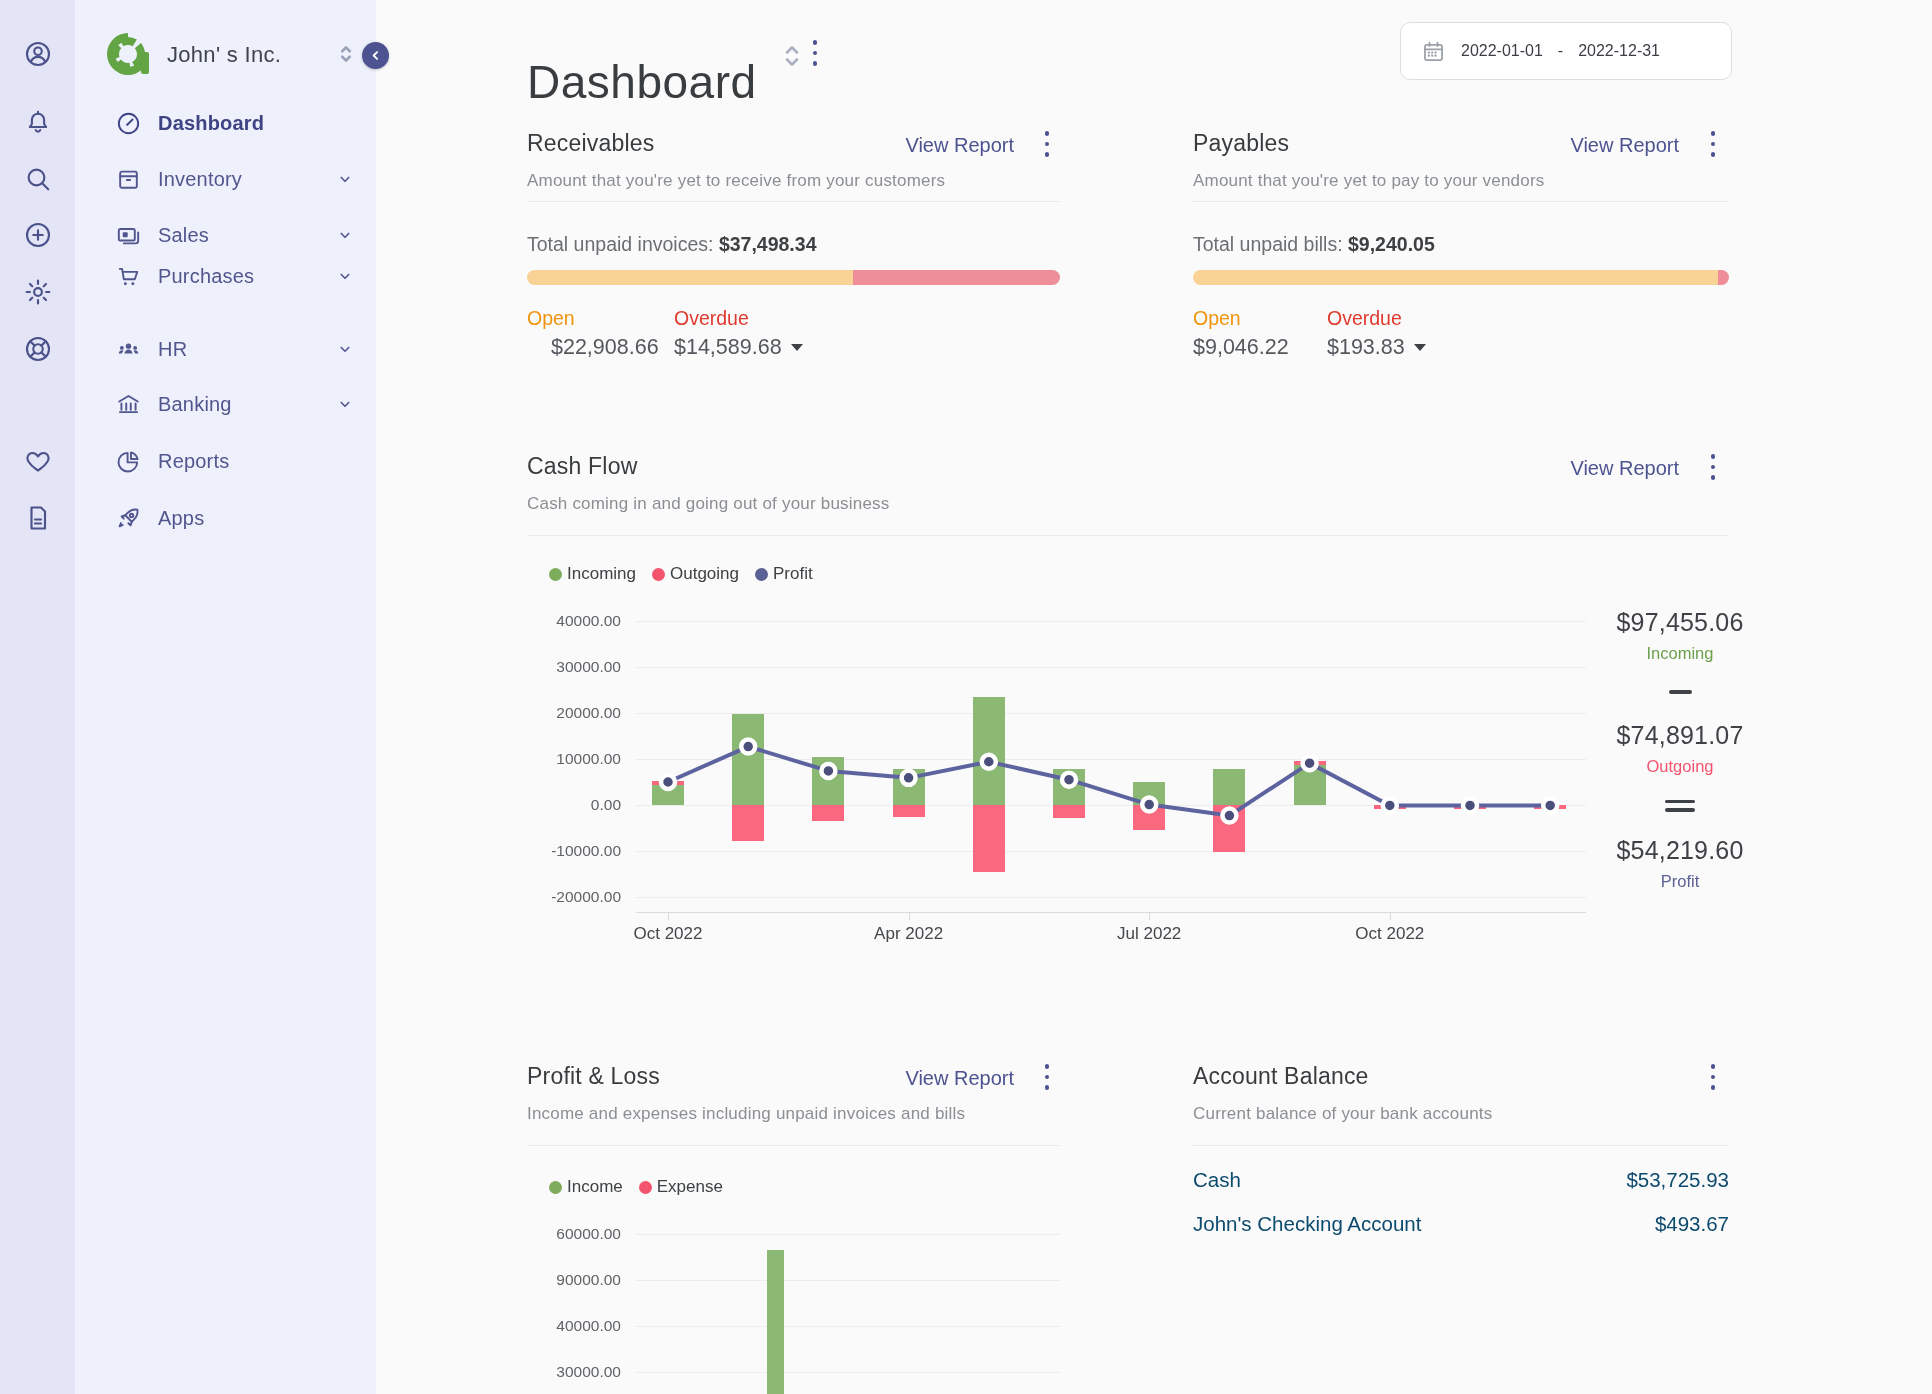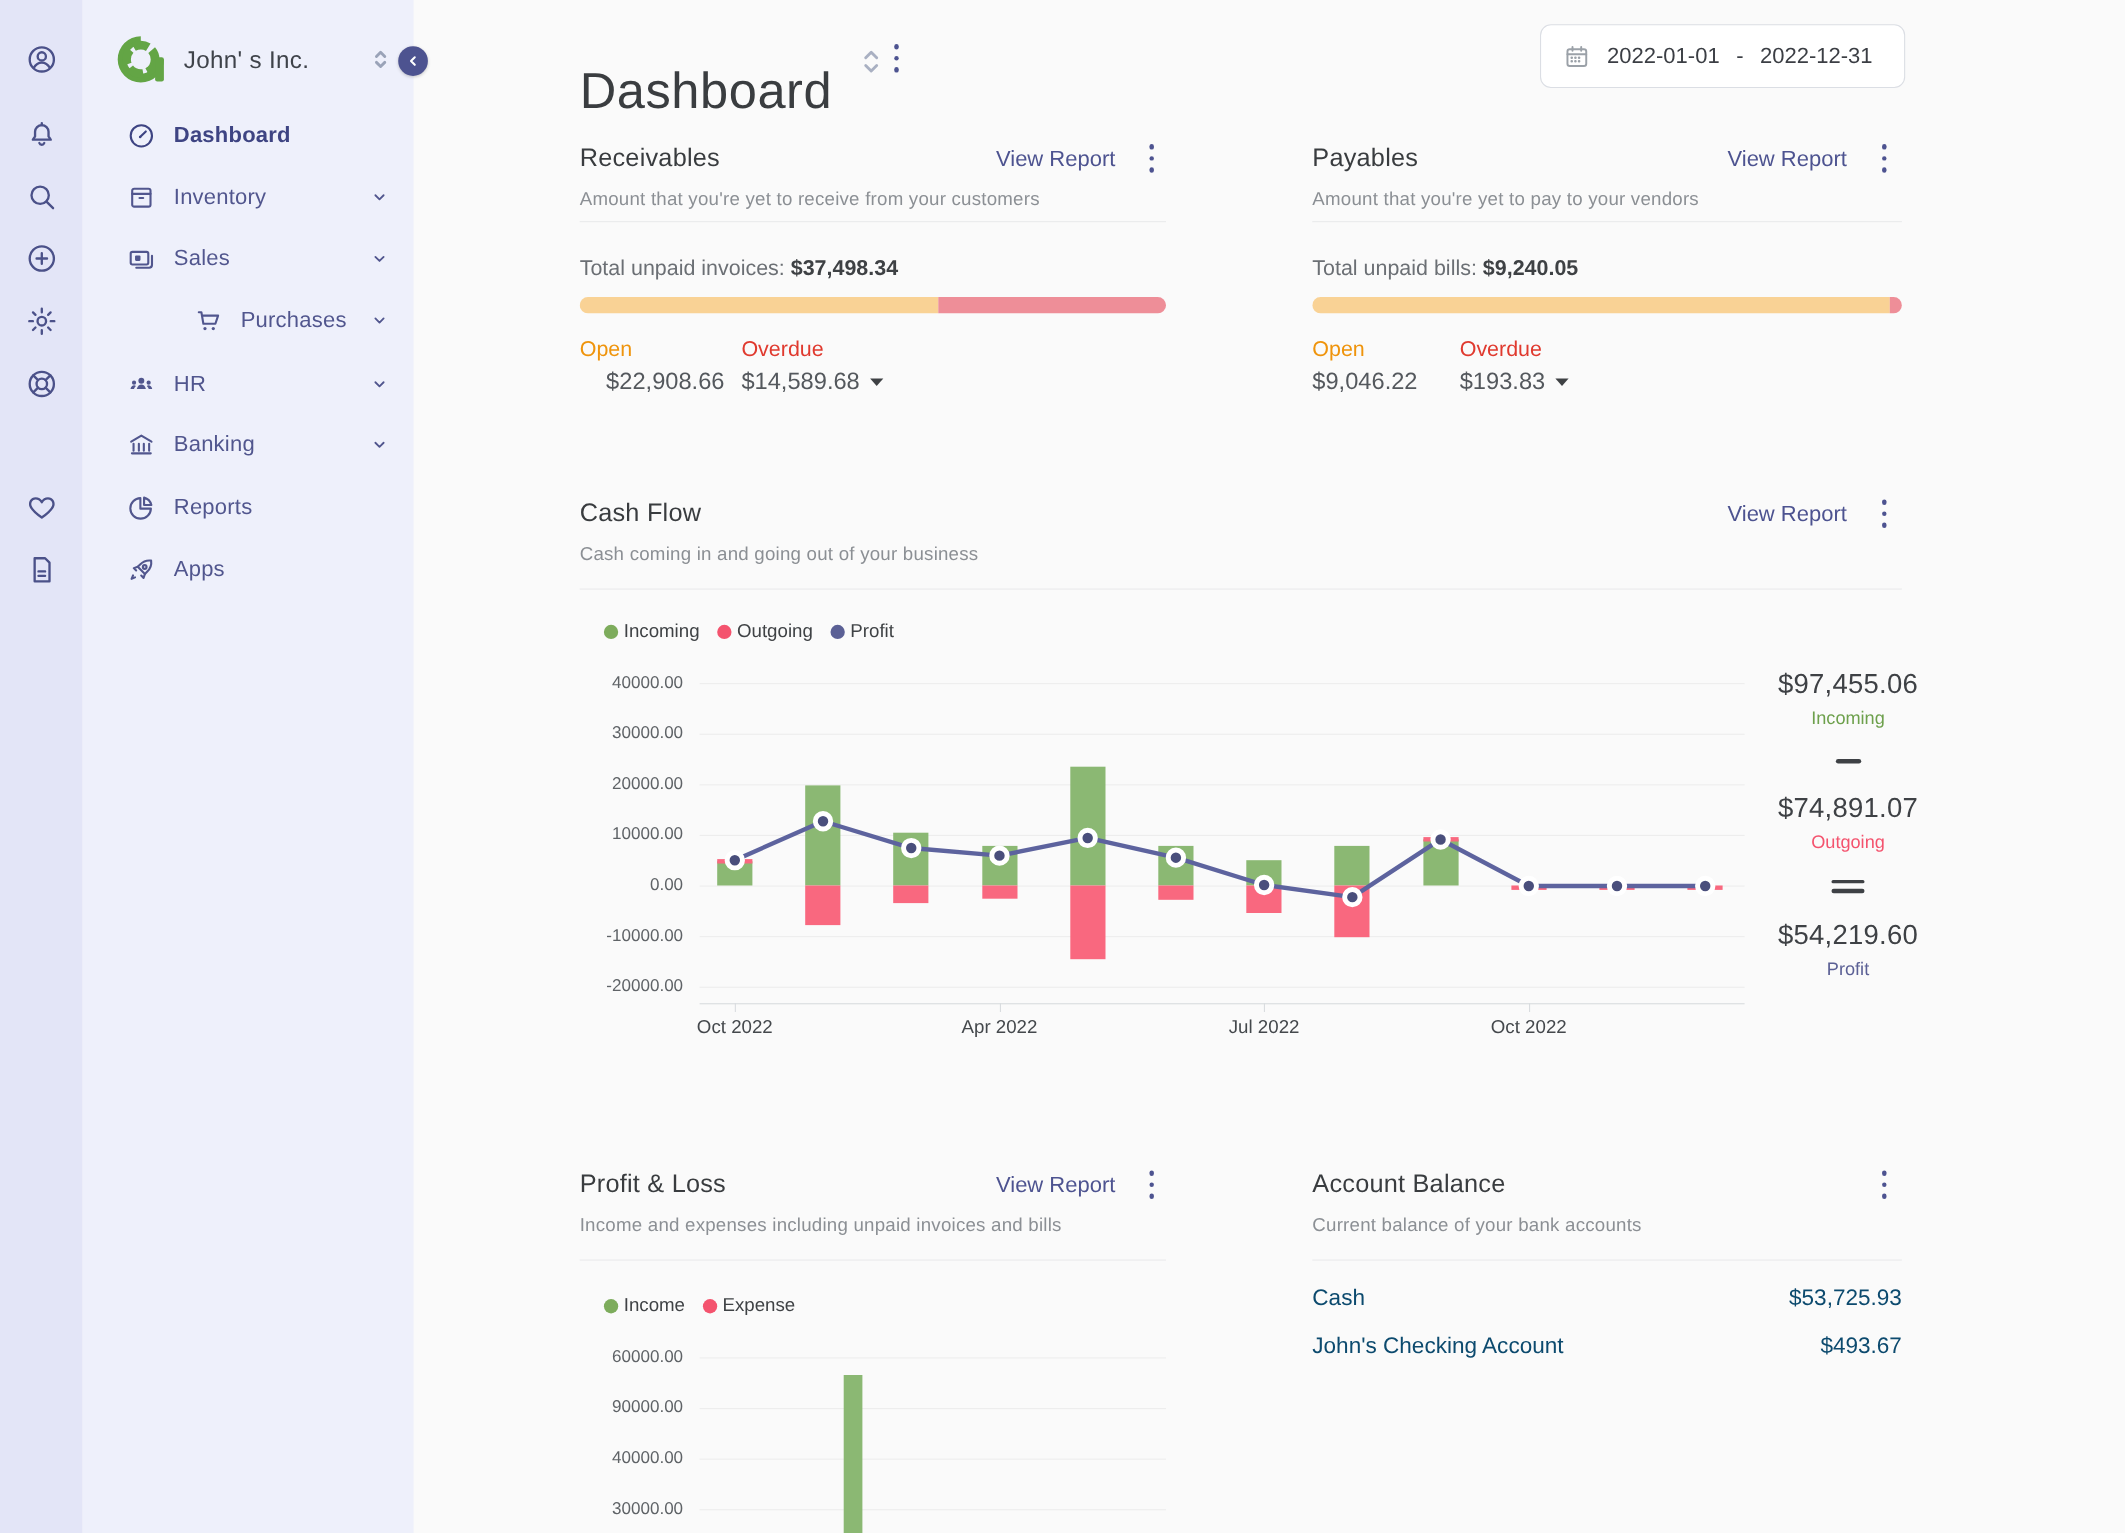--- a/index.html
+++ b/index.html
@@ -32,21 +32,21 @@
   .page-title{position:absolute;left:527px;top:24px;font-size:46px;font-weight:400;color:#3a3d40;letter-spacing:.5px;}
   .title-sort{position:absolute;left:780px;top:42px;width:24px;height:28px;color:#a9b0c2;cursor:pointer;}
   .title-sort svg{width:100%;height:100%;}
   .kebab{position:absolute;width:14px;height:26px;display:flex;flex-direction:column;align-items:center;justify-content:space-between;cursor:pointer;}
   .kebab .dot{width:4.6px;height:4.6px;border-radius:50%;background:#4d5390;}
   .kebab.k-title{left:808px;top:40px;}
   .datepicker{position:absolute;left:1400px;top:22px;width:332px;height:58px;background:#fff;border:1px solid #dbdee4;border-radius:10px;
               box-sizing:border-box;display:flex;align-items:center;padding-left:20px;gap:15px;cursor:pointer;}
   .datepicker .cal{width:25px;height:25px;color:#9ba1a8;}
   .datepicker .cal svg{width:100%;height:100%;}
-  .datepicker span{font-size:20px;color:#3b3e44;}
+  .datepicker span{font-size:16px;color:#3b3e44;}
   
   .w-title{position:absolute;font-size:23px;color:#393c3f;font-weight:500;letter-spacing:.2px;}
   .view-report{position:absolute;font-size:20px;color:#4d5390;cursor:pointer;white-space:nowrap;}
   .w-sub{position:absolute;font-size:17px;color:#8b8f94;letter-spacing:.2px;}
   .w-hr{position:absolute;height:1px;background:#e9eaec;}
   .total-line{position:absolute;font-size:19.5px;color:#6b6f74;}
   .total-line b{color:#3e4144;font-weight:700;}
   .progress{position:absolute;height:15px;border-radius:8px;overflow:hidden;display:flex;width:533px;}
   .progress .seg{height:100%;}
   .ou-label{position:absolute;font-size:19.5px;}
@@ -168,21 +168,21 @@
           <span class="micon"><svg viewBox="0 0 24 24" fill="none" stroke="currentColor" stroke-width="1.7" stroke-linecap="round" stroke-linejoin="round">
               <rect x="3.4" y="6.2" width="14.2" height="10.2" rx="1.4"></rect>
               <rect x="6.9" y="9.1" width="4.4" height="4.4" rx="0.9" fill="currentColor" stroke="none"></rect>
               <path d="M20.6 9.3v7.4a2.3 2.3 0 0 1-2.3 2.3H7.9"></path>
             </svg></span>
           <span class="mlabel">Sales</span>
           <span class="mchev"><svg viewBox="0 0 24 24" fill="none" stroke="currentColor" stroke-width="2.2" stroke-linecap="round" stroke-linejoin="round">
               <path d="M7 10l5 5 5-5"></path>
             </svg></span>
         </div>
-        <div class="mitem" style="top: 265px; justify-content: center;">
+        <div class="mitem" style="top: 250px;">
           <span class="micon"><svg viewBox="0 0 24 24" fill="none" stroke="currentColor" stroke-width="1.7" stroke-linecap="round" stroke-linejoin="round">
               <path d="M4.2 5.2h2.1l1.6 9.3h9.7l2.2-6.6H7.2"></path>
               <circle cx="9.2" cy="18.4" r="1.3" fill="currentColor" stroke="none"></circle>
               <circle cx="15.9" cy="18.4" r="1.3" fill="currentColor" stroke="none"></circle>
             </svg></span>
           <span class="mlabel">Purchases</span>
           <span class="mchev"><svg viewBox="0 0 24 24" fill="none" stroke="currentColor" stroke-width="2.2" stroke-linecap="round" stroke-linejoin="round">
               <path d="M7 10l5 5 5-5"></path>
             </svg></span>
         </div>

